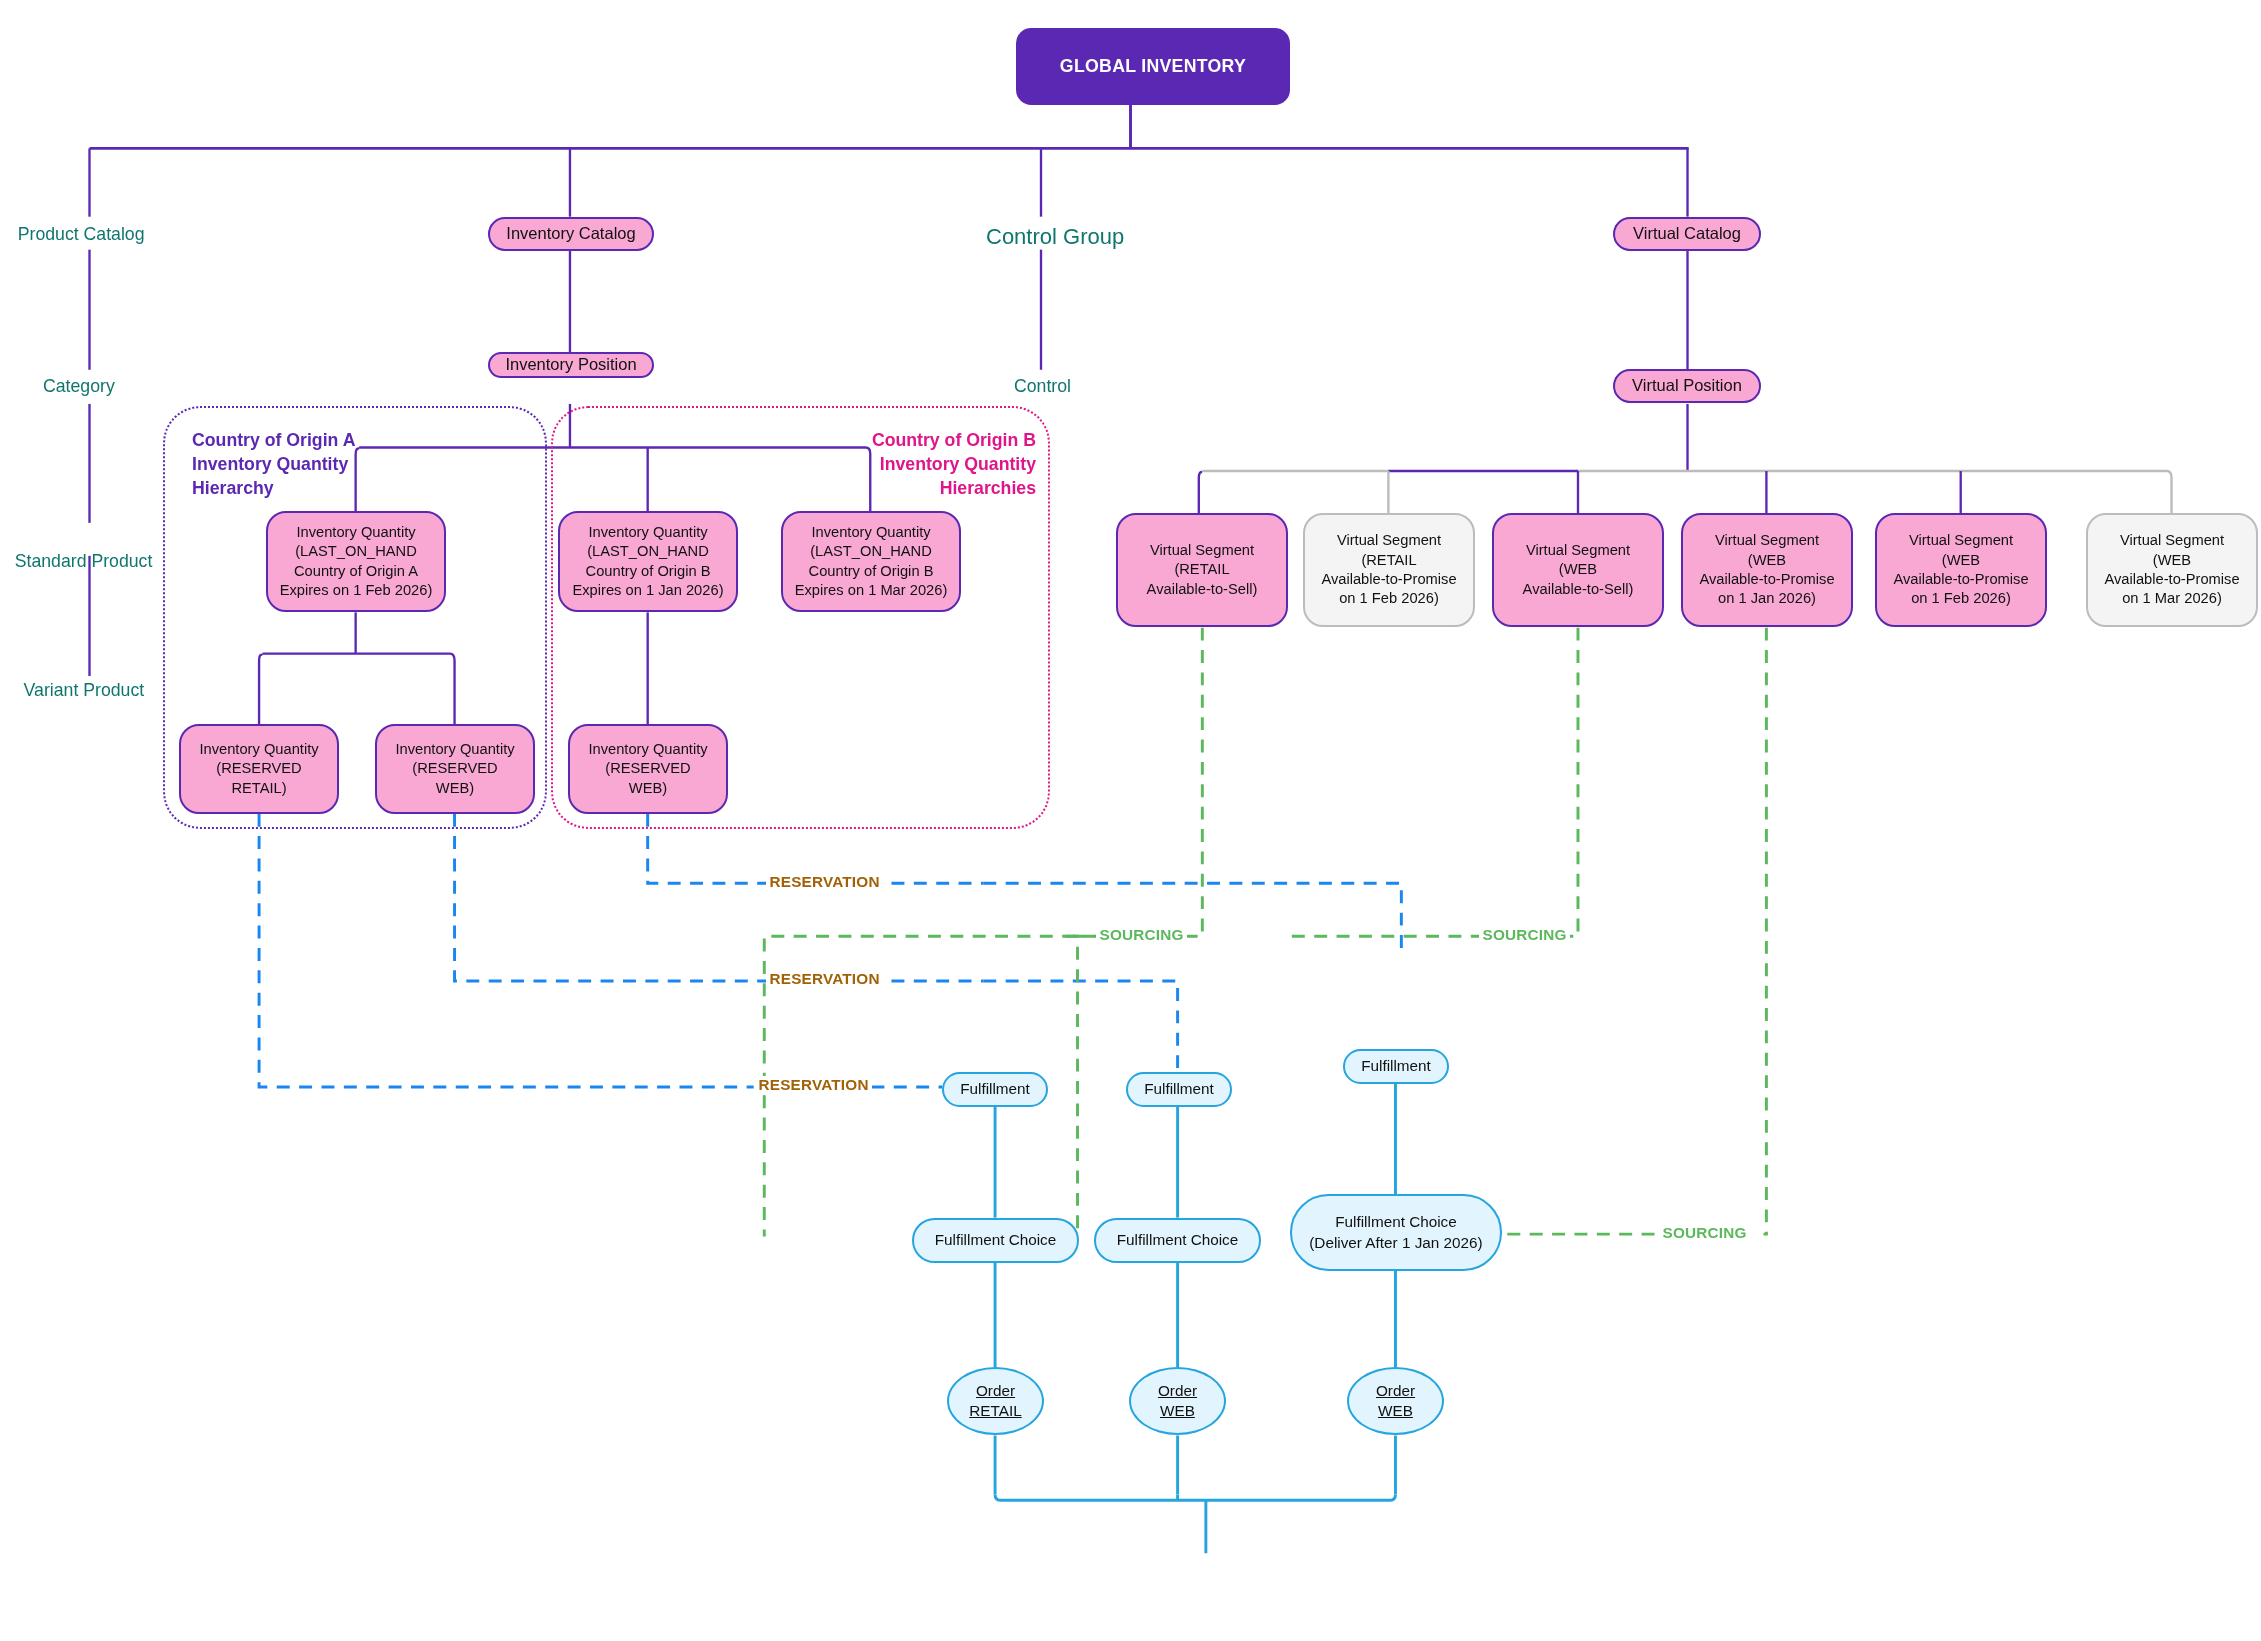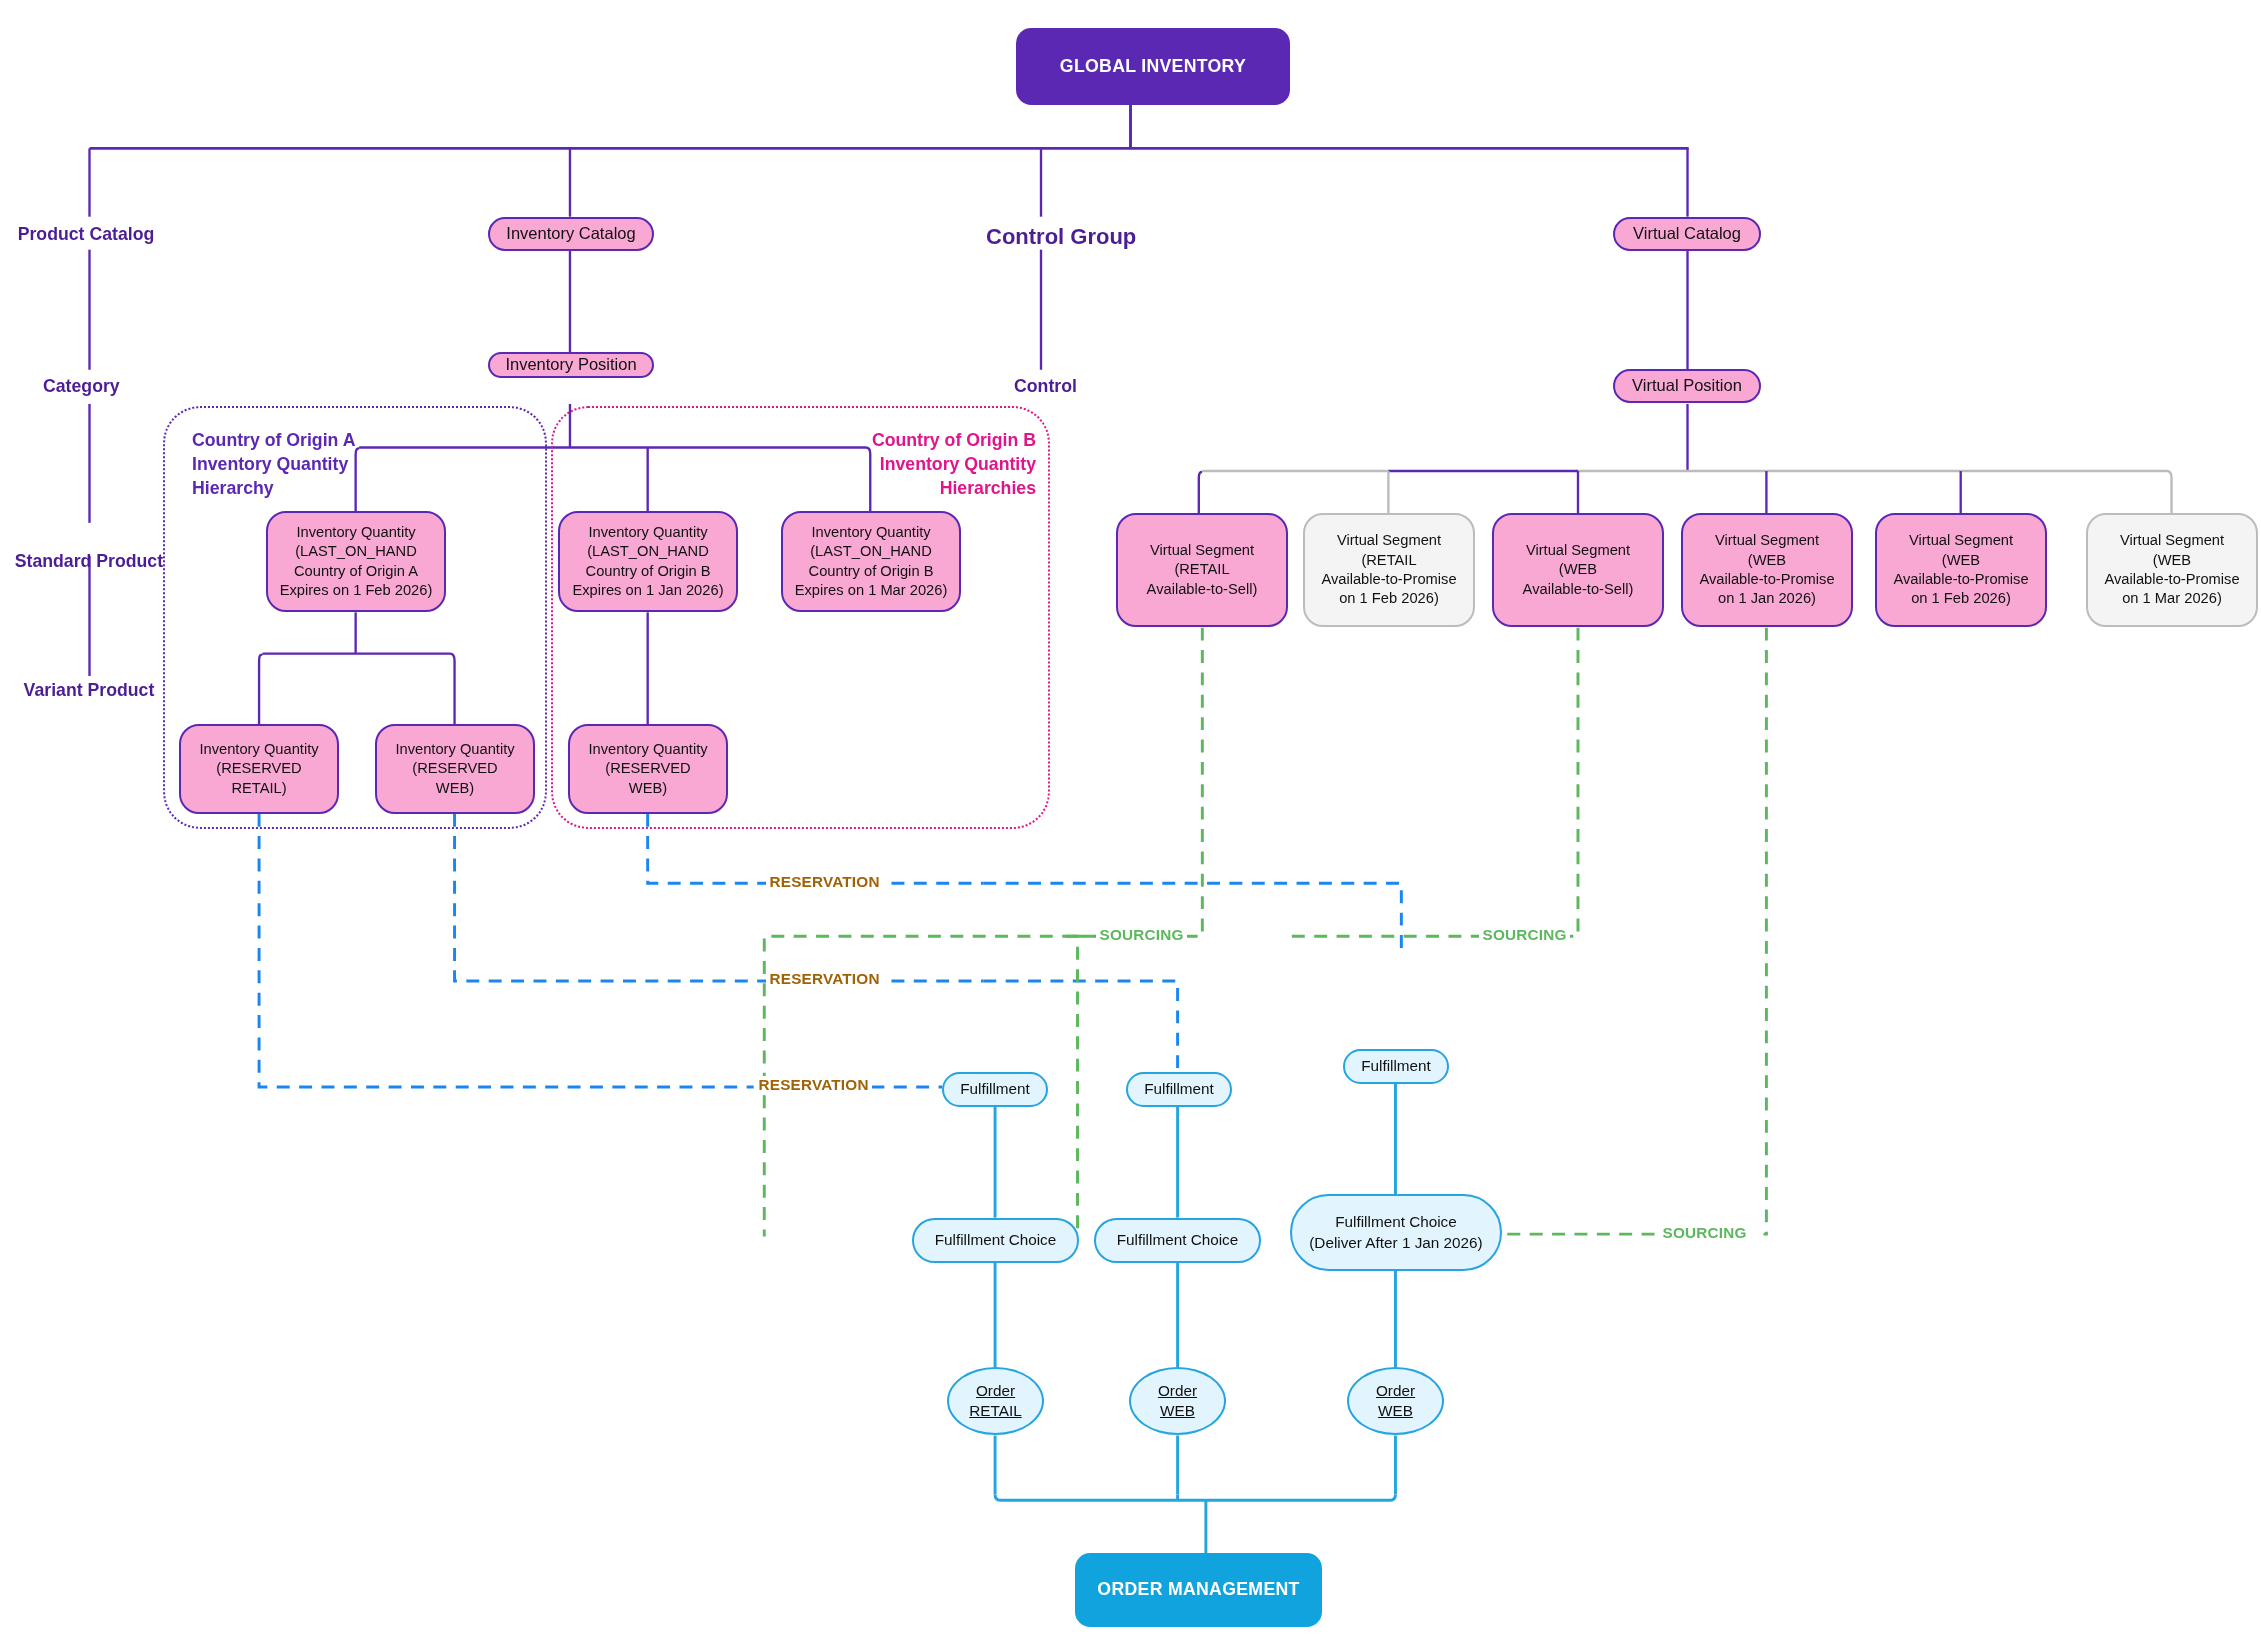--- a/index.html
+++ b/index.html
@@ -9,21 +9,21 @@
   .node{position:absolute;box-sizing:border-box;display:flex;align-items:center;justify-content:center;
         text-align:center;line-height:1.32;color:#111111;}
   .n-purple{background:#f9a8d4;border:2.4px solid #5b28b3;}
   .n-gray{background:#f4f4f4;border:2.4px solid #bcbcbc;}
   .n-cyan{background:#e2f4fd;border:2.4px solid #25a5e0;}
   .pill{border-radius:588px;}
   .rrect{border-radius:20px;}
   .ellip{border-radius:50%;text-decoration:underline;}
   .n-hero-purple{background:#5b28b3;color:#ffffff;border-radius:15.3px;font-weight:bold;letter-spacing:0.3px;}
   .n-hero-cyan{background:#10a3de;color:#ffffff;border-radius:15.3px;font-weight:bold;letter-spacing:0.3px;}
-  .axis-label{position:absolute;color:#4c1d95;white-space:nowrap;font-weight:bold;}
+  .axis-label{position:absolute;color:#0f766e;white-space:nowrap;}
   .grp-title{position:absolute;font-weight:bold;line-height:1.35;white-space:pre-line;}
   .grp-a{color:#5b28b3;}
   .grp-b{color:#e0158c;text-align:right;}
   .edge-label{position:absolute;font-weight:bold;letter-spacing:0.2px;white-space:nowrap;background:#ffffff;padding:0 3.5px;}
   .lab-res{color:#a16207;text-align:right;}
   .lab-src{color:#5cb85c;}
   .grp-box{position:absolute;box-sizing:border-box;border-radius:37px;}
   .grp-box-a{border:2.9px dotted #5b28b3;}
   .grp-box-b{border:2.9px dotted #e0158c;}
 </style>
@@ -118,23 +118,20 @@
 Inventory Quantity
 Hierarchy</div>
   <div class="grp-title grp-b" style="left:783px;top:429px;width:253px;font-size:17.7px;">Country of Origin B
 Inventory Quantity
 Hierarchies</div>
 
   <div class="node n-hero-purple" style="left:1016px;top:28px;width:274px;height:77px;font-size:17.7px;">
     <span>GLOBAL INVENTORY</span>
   </div>
 
-  <div class="node n-hero-cyan" style="left:1075px;top:1553px;width:247px;height:74px;font-size:17.7px;">
-    <span>ORDER MANAGEMENT</span>
-  </div>
 
   <div class="axis-label" style="left:17.7px;top:224px;font-size:17.7px;">Product Catalog</div>
   <div class="axis-label" style="left:43px;top:376px;font-size:17.7px;">Category</div>
   <div class="axis-label" style="left:14.7px;top:529px;font-size:17.7px;margin-top:22px;">Standard Product</div>
   <div class="axis-label" style="left:23.6px;top:680px;font-size:17.7px;">Variant Product</div>
 
   <div class="axis-label" style="left:986px;top:224px;font-size:22px;">Control Group</div>
   <div class="axis-label" style="left:1014px;top:376px;font-size:17.7px;">Control</div>
 
   <div class="node n-purple pill" style="left:488px;top:217px;width:166px;height:34px;font-size:16.5px;">

